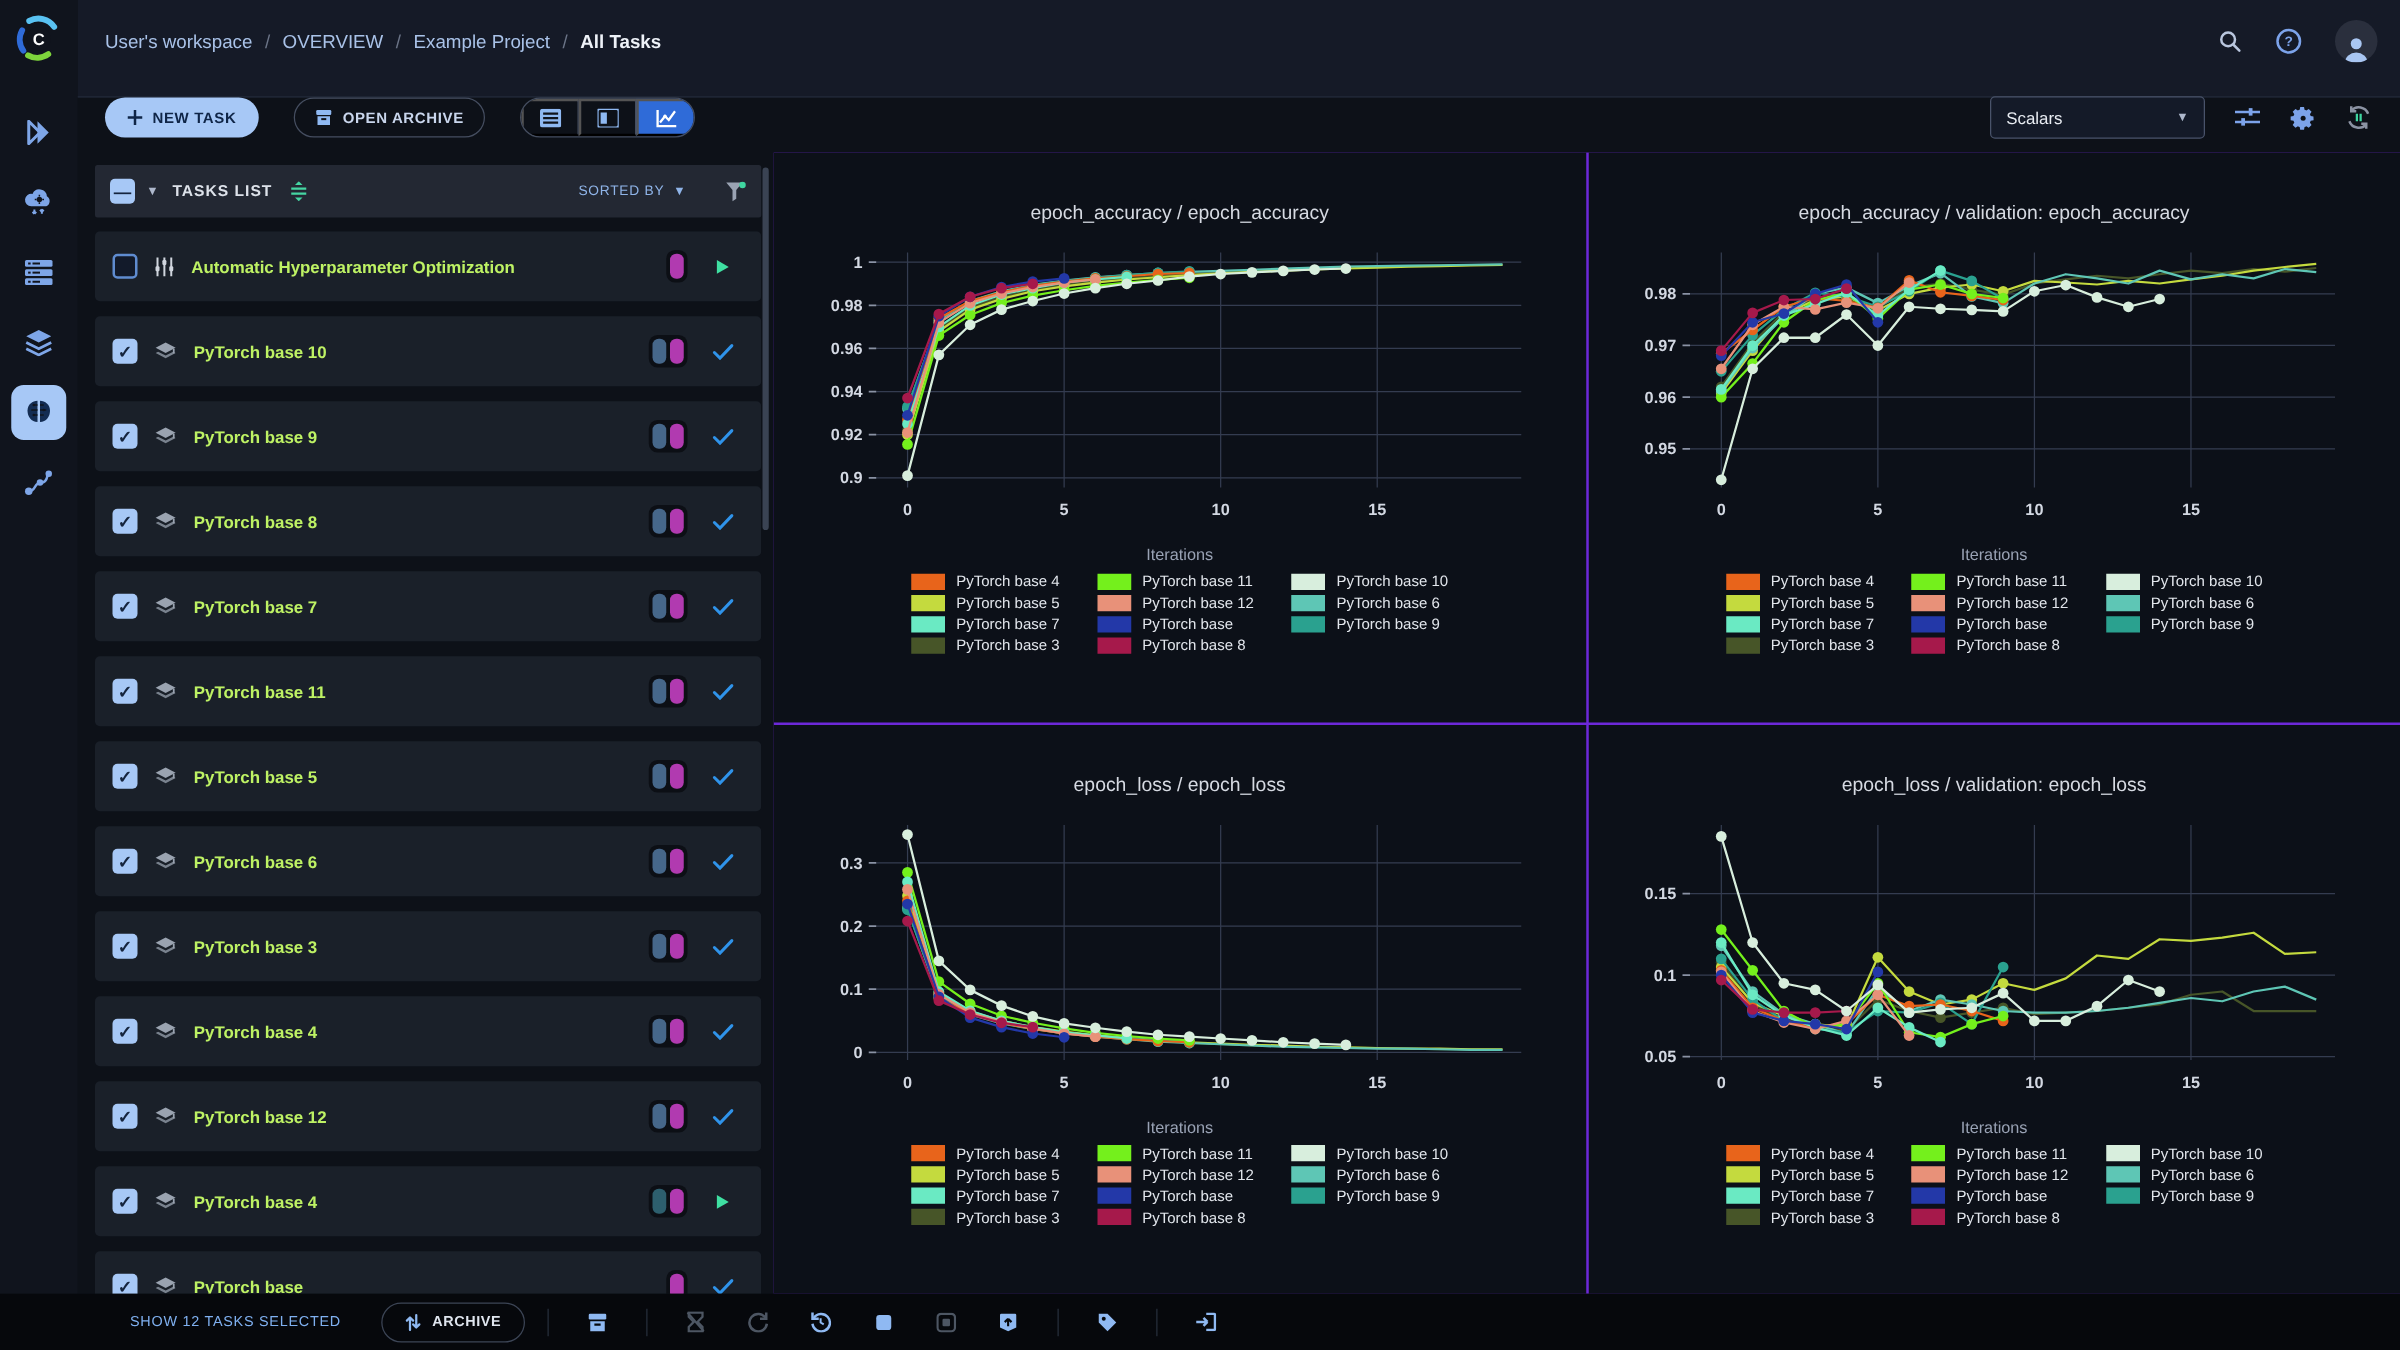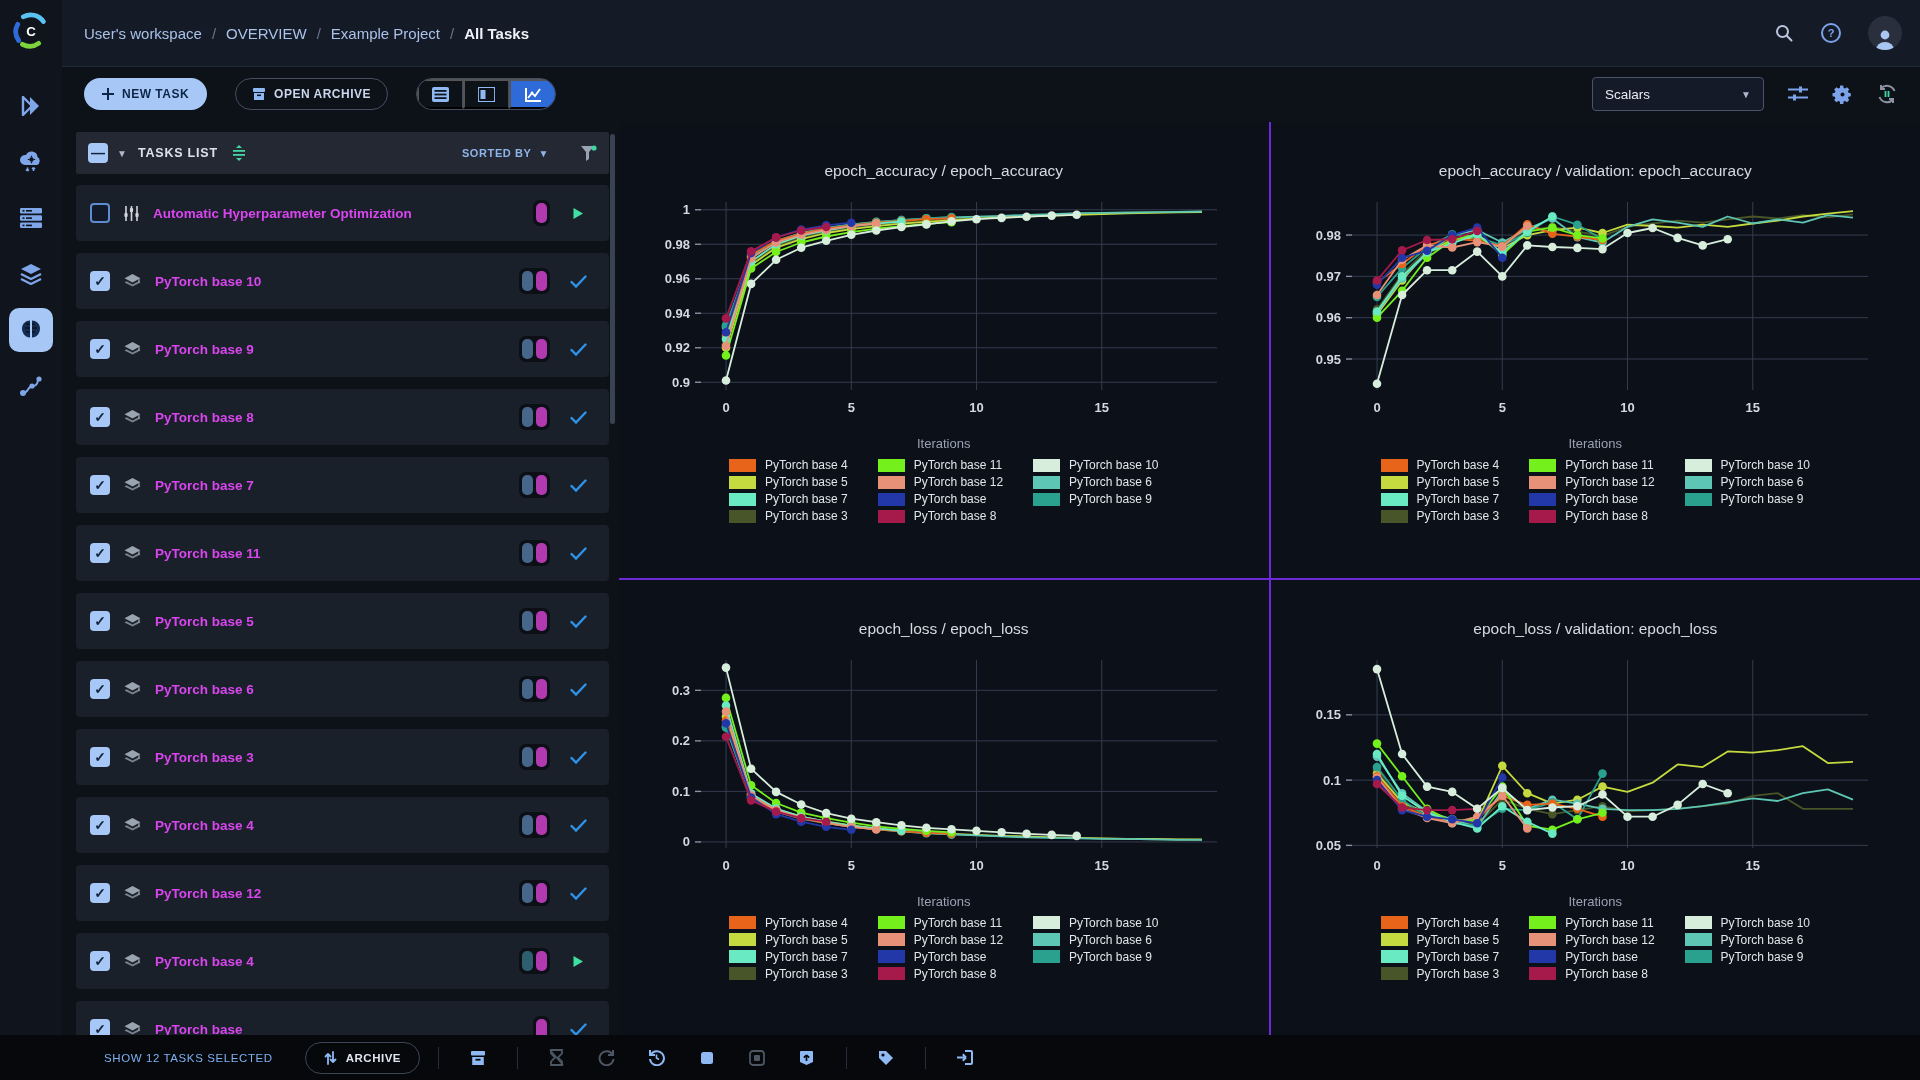--- a/index.html
+++ b/index.html
@@ -7,21 +7,21 @@
   body { background:#0d1118; font-family:"Liberation Sans", sans-serif; color:#e8ecf2; position:relative; }
   svg { display:block; }
 
   
   .rail { position:absolute; left:0; top:0; bottom:45px; width:62px; background:#10141d; display:flex; flex-direction:column; align-items:center; padding-top:12px; z-index:5;}
   .logo { width:38px; height:38px; margin-bottom:34px; }
   .rail-item { width:44px; height:44px; margin-bottom:12px; display:flex; align-items:center; justify-content:center; border-radius:10px; color:#7ea6e8; }
   .rail-item.active { background:#a7c8f6; color:#132c52; }
 
   
-  .header { position:absolute; left:62px; top:0; right:0; height:67px; background:#151a27; border-bottom:1px solid #222a3a; z-index:4;}
+  .header { position:absolute; left:62px; top:0; right:0; height:78px; background:#151a27; border-bottom:1px solid #222a3a; z-index:4;}
   .breadcrumb { position:absolute; left:22px; top:0; height:66px; display:flex; align-items:center; gap:10px; font-size:15px; }
   .crumb { color:#a9c2e8; }
   .crumb.last { color:#eef2f8; font-weight:700; }
   .crumb-sep { color:#6b7487; }
   .tabs { position:absolute; left:50%; transform:translateX(-50%); top:0; height:66px; display:flex; gap:58px; align-items:center; }
   .tab { font-size:12.5px; font-weight:700; letter-spacing:1px; color:#8b93a5; height:100%; display:flex; align-items:center; position:relative; }
   .tab.active { color:#a9c8f5; }
   .tab.active::after { content:''; position:absolute; left:-8px; right:-8px; bottom:0; height:3px; background:#8cb6ee; border-radius:2px; }
   .hdr-icons { position:absolute; right:18px; top:0; height:66px; display:flex; align-items:center; gap:26px; }
   .hicon { color:#b9c6de; display:flex; }
@@ -42,25 +42,25 @@
   .tbicon { color:#7ca3ea; display:flex; }
 
   
   .main { position:absolute; left:62px; top:122px; right:0; bottom:45px; display:flex; }
   .tasks-panel { width:547px; padding-left:14px; display:flex; flex-direction:column; }
   .panel-header { height:42px; background:#232833; border-radius:2px; margin-top:10px; display:flex; align-items:center; padding:0 12px; gap:9px; flex:none;}
   .panel-title { font-size:12.5px; font-weight:700; letter-spacing:.8px; color:#dde2ea; margin-left:2px; }
   .cb { width:20px; height:20px; border-radius:4px; flex:none; display:flex; align-items:center; justify-content:center; }
   .cb.checked, .cb.indet { background:#a7c8f6; color:#15243d; font-weight:700; font-size:14px; }
   .cb.unchecked { border:2px solid #5f8cd0; background:#121a2a; }
-  .sorted { margin-left:auto; display:flex; align-items:center; gap:7px; color:#8fb4e8; font-weight:700; font-size:11px; letter-spacing:.6px; }
+  .sorted { margin-left:auto; display:flex; align-items:center; gap:7px; color:#8fb4e8; font-weight:400; font-size:11px; letter-spacing:.6px; }
   .funnel { margin-left:22px; position:relative; display:flex; }
   .rows { flex:1; overflow:hidden; margin-top:11px; }
   .trow { height:56px; margin-bottom:12px; border-radius:4px; background:#1a2029; display:flex; align-items:center; padding:0 16px 0 14px; gap:13px; }
-  .tname { font-size:13.5px; font-weight:700; color:#d946ef; white-space:nowrap; }
+  .tname { font-size:13.5px; font-weight:700; color:#bef264; white-space:nowrap; }
   .ticon { color:#9aa3b0; display:flex; flex:none;}
   .tags { margin-left:auto; background:#0c0f15; border-radius:7px; padding:3px; display:flex; gap:3px; flex:none;}
   .pill { width:11px; height:20px; border-radius:5px; }
   .tstatus { width:30px; display:flex; justify-content:center; flex:none; }
   .vscroll { width:8px; position:relative; }
   .vthumb { position:absolute; top:12px; left:1px; width:5px; height:290px; border-radius:3px; background:#3a4353; }
 
   
   .charts { flex:1; margin-left:2px; background:#6d28d9; display:grid; grid-template-columns:1fr 1fr; grid-template-rows:1fr 1fr; gap:2px; }
   .chart-cell { background:#0c1018; display:flex; flex-direction:column; align-items:center; padding-top:40px; overflow:hidden;}

